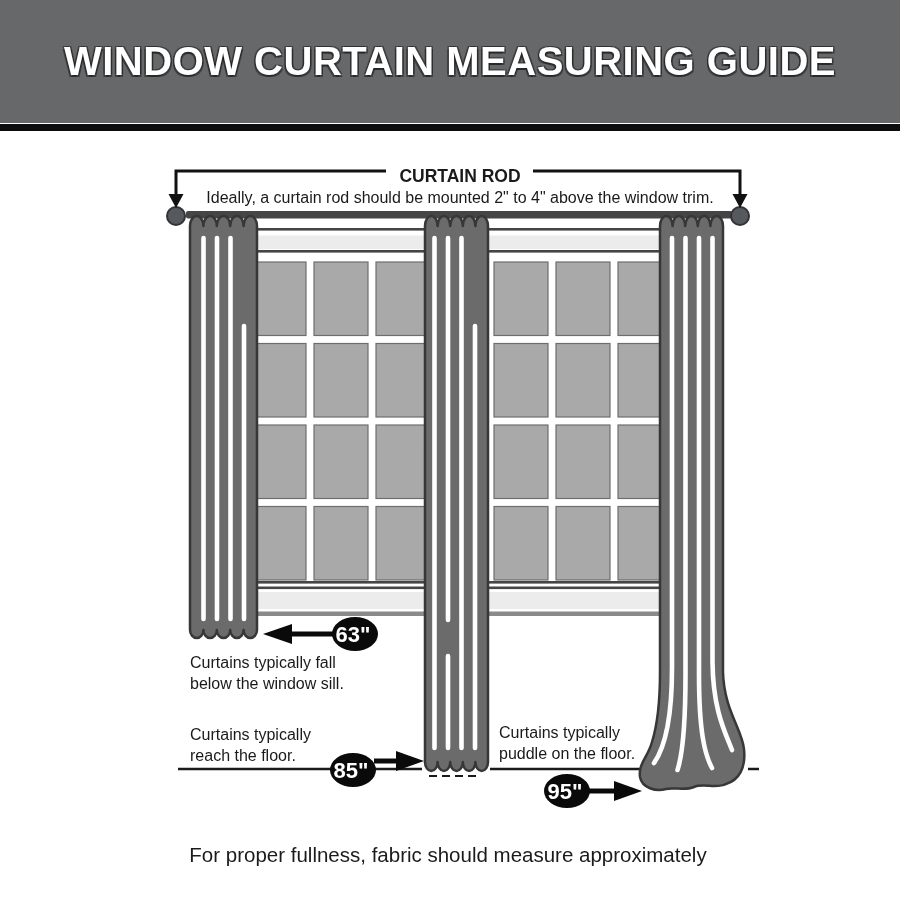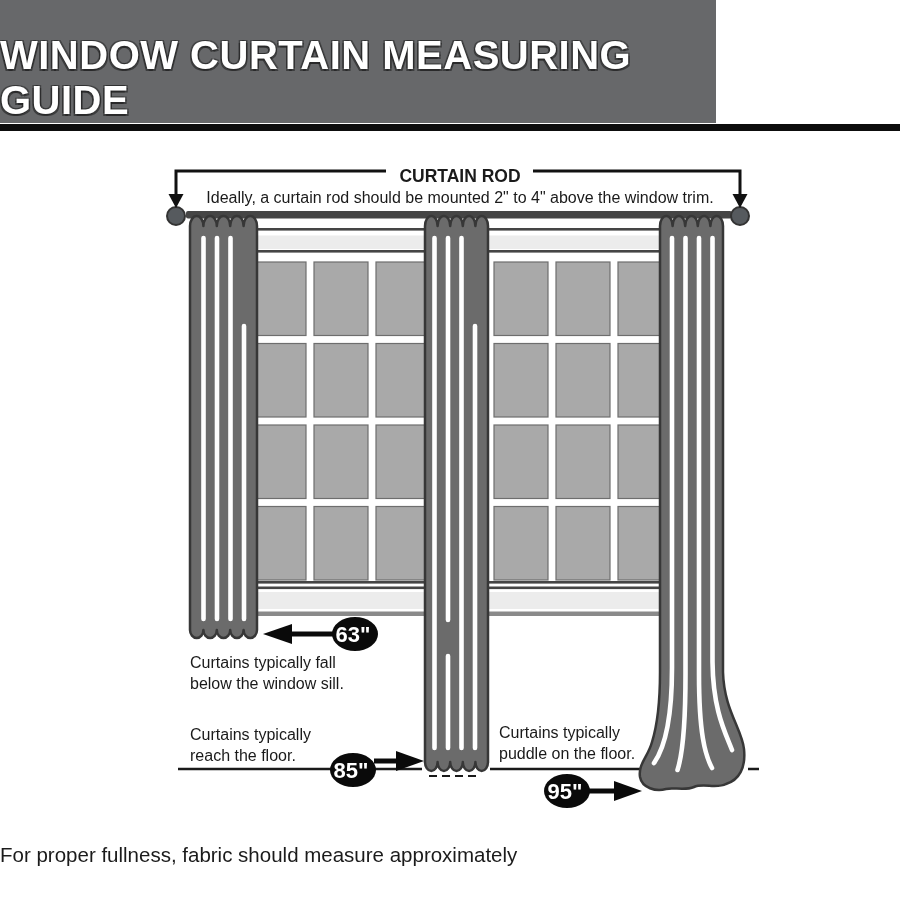--- a/index.html
+++ b/index.html
@@ -1,20 +1,20 @@
 <!DOCTYPE html>
 <html><head>
 <meta charset="utf-8">
 <style>
   html,body{margin:0;padding:0;background:#ffffff;}
   #stage{position:relative;width:900px;height:900px;background:#ffffff;overflow:hidden;
          font-family:"Liberation Sans", sans-serif;}
   
-  .banner{position:absolute;left:0;top:0;width:716px;height:123px;background:#67686a;
-          display:flex;align-items:flex-end;justify-content:center;}
+  .banner{position:absolute;left:0;top:0;width:900px;height:123px;background:#67686a;
+          display:flex;align-items:center;justify-content:center;}
   .banner h1{margin:0;color:#ffffff;font-size:40px;font-weight:bold;letter-spacing:.5px;
              text-shadow:1.5px 1.5px 0 rgba(25,25,25,.55),-1.5px 1.5px 0 rgba(25,25,25,.55),
                          1.5px -1.5px 0 rgba(25,25,25,.45),-1.5px -1.5px 0 rgba(25,25,25,.45);}
   .divider{position:absolute;left:0;top:124px;width:900px;height:7px;background:#0d0d0d;}
   
   svg{position:absolute;left:0;top:0;}
   .dk{fill:#454545;}
   .band{fill:#ececec;}
   .pane{fill:#a9a9a9;stroke:#6e6e6e;stroke-width:1.2;}
   .curtain{fill:#6b6b6b;stroke:#373737;stroke-width:2.5;stroke-linejoin:round;}
@@ -27,21 +27,21 @@
   .ahead{fill:#0a0a0a;}
   .badge{fill:#0a0a0a;}
   .badge-txt{fill:#ffffff;font-size:22px;font-weight:bold;text-anchor:middle;
              font-family:"Liberation Sans", sans-serif;}
   .rod-label{fill:#1a1a1a;font-size:17.5px;font-weight:bold;text-anchor:middle;
              font-family:"Liberation Sans", sans-serif;}
   .rod-note{fill:#1a1a1a;font-size:16px;text-anchor:middle;font-family:"Liberation Sans", sans-serif;}
   .cap{fill:#1a1a1a;font-size:16px;font-family:"Liberation Sans", sans-serif;}
   .finial{fill:#565a5e;stroke:#333333;stroke-width:2;}
   
-  .footer{position:absolute;left:0;top:840px;width:896px;color:#1b1b1b;}
+  .footer{position:absolute;left:0;top:840px;width:896px;text-align:center;color:#1b1b1b;}
   .footer p{margin:0;font-size:20.5px;line-height:30px;font-weight:400;}
 </style>
 </head>
 <body>
 
 <div id="stage">
 
   <div class="banner">
     <h1>WINDOW CURTAIN MEASURING GUIDE</h1>
   </div>

